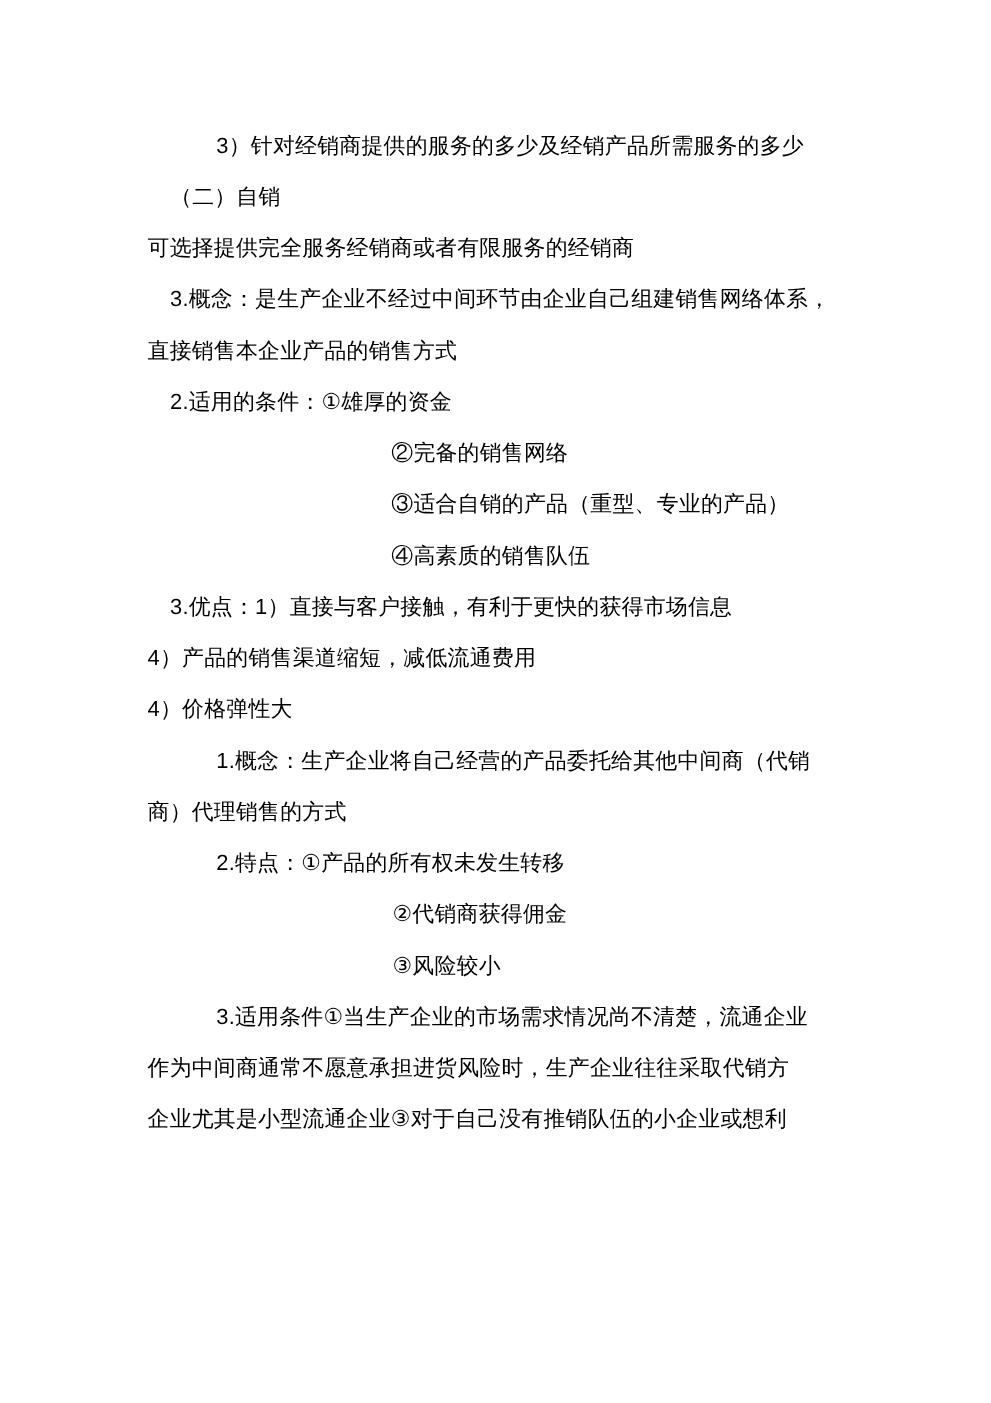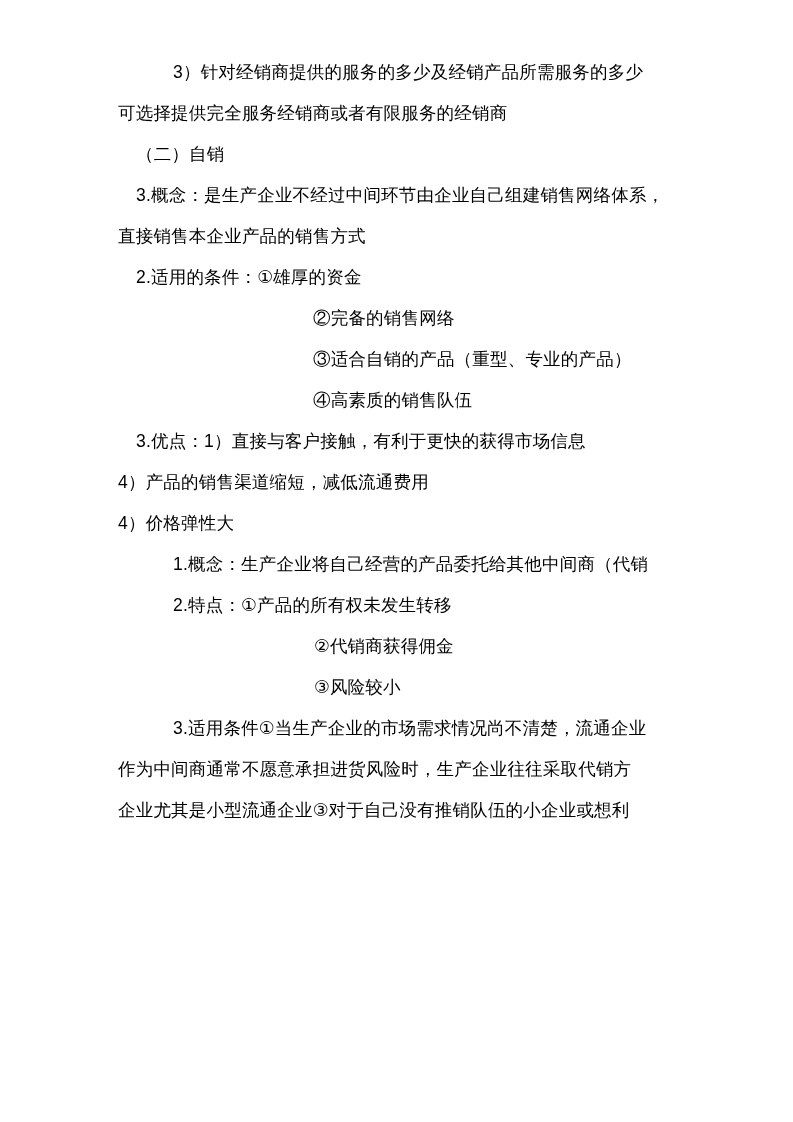--- a/index.html
+++ b/index.html
@@ -13,21 +13,21 @@
     font-family: "Liberation Sans", "DejaVu Sans", sans-serif;
     color: #000000;
     overflow: hidden;
   }
   .page {
     position: relative;
     width: 793px;
     height: 1122px;
     background: #ffffff;
     box-sizing: border-box;
-    padding: 52px 118px 80px 118px;
+    padding: 96px 118px 80px 118px;
   }
   .doc-body {
     font-size: 17.5px;
     line-height: 41px;
     letter-spacing: 0.2px;
     color: #000000;
   }
   .para {
     margin: 0;
     text-align: justify;
@@ -40,32 +40,33 @@
   .indent-3 { padding-left: 55px; }
   .indent-sub { padding-left: 195px; font-family: Liberation Serif, serif; }
   .indent-sub-b { padding-left: 196px; }
 </style>
 </head>
 <body>
 
 <div class="page">
   <div class="doc-body">
     <p class="para indent-3">3）针对经销商提供的服务的多少及经销产品所需服务的多少</p>
+    <p class="para indent-2">（二）自销</p>
     <p class="para indent-1">可选择提供完全服务经销商或者有限服务的经销商</p>
-    <p class="para indent-2">（二）自销</p>
     <p class="para indent-2">3.概念：是生产企业不经过中间环节由企业自己组建销售网络体系，</p>
     <p class="para indent-1">直接销售本企业产品的销售方式</p>
     <p class="para indent-2">2.适用的条件：①雄厚的资金</p>
     <p class="para indent-sub">②完备的销售网络</p>
     <p class="para indent-sub">③适合自销的产品（重型、专业的产品）</p>
     <p class="para indent-sub">④高素质的销售队伍</p>
     <p class="para indent-2">3.优点：1）直接与客户接触，有利于更快的获得市场信息</p>
     <p class="para indent-1">4）产品的销售渠道缩短，减低流通费用</p>
     <p class="para indent-1">4）价格弹性大</p>
     <p class="para indent-3">1.概念：生产企业将自己经营的产品委托给其他中间商（代销</p>
+    <p class="para indent-1">商）代理销售的方式</p>
     <p class="para indent-3">2.特点：①产品的所有权未发生转移</p>
     <p class="para indent-sub-b">②代销商获得佣金</p>
     <p class="para indent-sub-b">③风险较小</p>
     <p class="para indent-3">3.适用条件①当生产企业的市场需求情况尚不清楚，流通企业</p>
     <p class="para indent-1">作为中间商通常不愿意承担进货风险时，生产企业往往采取代销方</p>
     <p class="para indent-1">企业尤其是小型流通企业③对于自己没有推销队伍的小企业或想利</p>
   </div>
 </div>
 
 </body></html>

